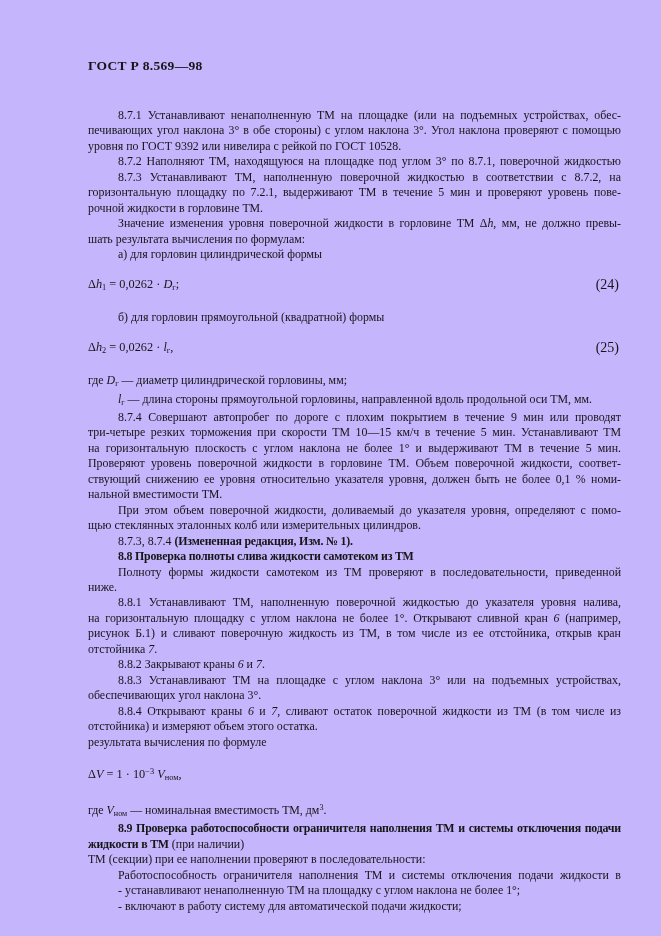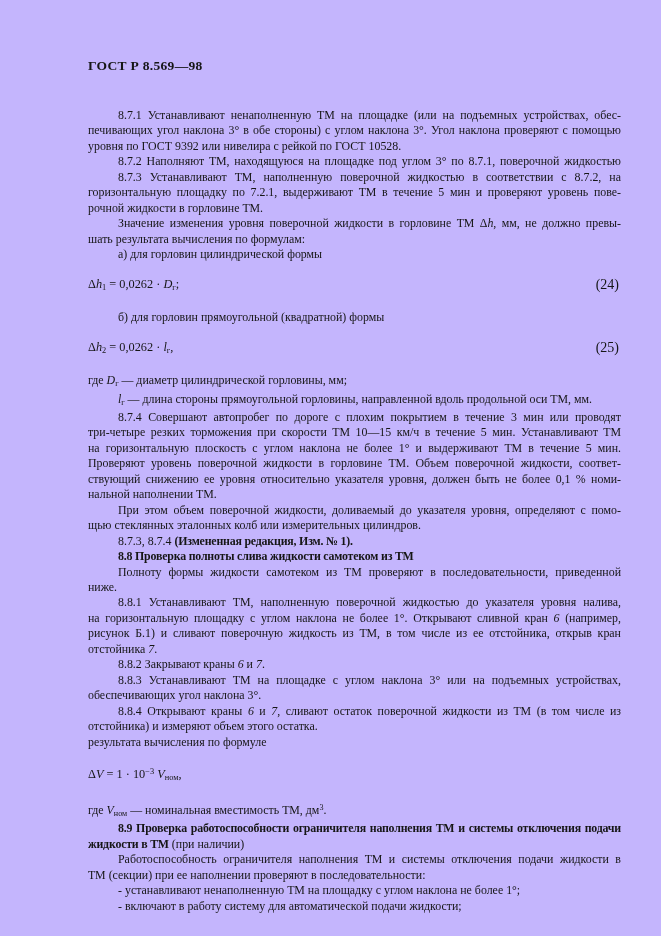--- a/index.html
+++ b/index.html
@@ -73,26 +73,26 @@
         <div class="line indent">б) для горловин прямоугольной (квадратной) формы</div>
       </div>
       <div class="formula"><span class="f-body">Δ<i>h</i><sub>2</sub> = 0,0262 · <i>l</i><sub>г</sub>,</span><span class="f-num">(25)</span></div>
       <div class="para">
         <div class="line">где <i>D</i><sub>г</sub> — диаметр цилиндрической горловины, мм;</div>
       </div>
       <div class="para">
         <div class="line indent"><i>l</i><sub>г</sub> — длина стороны прямоугольной горловины, направленной вдоль продольной оси ТМ, мм.</div>
       </div>
       <div class="para">
-        <div class="line indent just">8.7.4 Совершают автопробег по дороге с плохим покрытием в течение 3 мин или проводят</div>
+        <div class="line indent just">8.7.4 Совершают автопробег по дороге с плохим покрытием в течение 9 мин или проводят</div>
         <div class="line just">три-четыре резких торможения при скорости ТМ 10—15 км/ч в течение 5 мин. Устанавливают ТМ</div>
         <div class="line just">на горизонтальную плоскость с углом наклона не более 1° и выдерживают ТМ в течение 5 мин.</div>
         <div class="line just">Проверяют уровень поверочной жидкости в горловине ТМ. Объем поверочной жидкости, соответ-</div>
         <div class="line just">ствующий снижению ее уровня относительно указателя уровня, должен быть не более 0,1 % номи-</div>
-        <div class="line">нальной наполнении ТМ.</div>
+        <div class="line">нальной вместимости ТМ.</div>
       </div>
       <div class="para">
         <div class="line indent just">При этом объем поверочной жидкости, доливаемый до указателя уровня, определяют с помо-</div>
         <div class="line">щью стеклянных эталонных колб или измерительных цилиндров.</div>
       </div>
       <div class="para">
         <div class="line indent">8.7.3, 8.7.4 <b>(Измененная редакция, Изм. № 1).</b></div>
       </div>
       <div class="para">
         <div class="line indent"><b>8.8 Проверка полноты слива жидкости самотеком из ТМ</b></div>
@@ -123,22 +123,22 @@
       </div>
       <div class="formula"><span class="f-body">Δ<i>V</i> = 1 · 10<sup>−3</sup> <i>V</i><sub>ном</sub>,</span></div>
       <div class="para">
         <div class="line">где <i>V</i><sub>ном</sub> — номинальная вместимость ТМ, дм<sup>3</sup>.</div>
       </div>
       <div class="para">
         <div class="line indent just"><b>8.9 Проверка работоспособности ограничителя наполнения ТМ и системы отключения подачи</b></div>
         <div class="line"><b>жидкости в ТМ</b> (при наличии)</div>
       </div>
       <div class="para">
+        <div class="line">ТМ (секции) при ее наполнении проверяют в последовательности:</div>
         <div class="line indent just">Работоспособность ограничителя наполнения ТМ и системы отключения подачи жидкости в</div>
-        <div class="line">ТМ (секции) при ее наполнении проверяют в последовательности:</div>
       </div>
       <div class="para">
         <div class="line indent">- устанавливают ненаполненную ТМ на площадку с углом наклона не более 1°;</div>
       </div>
       <div class="para">
         <div class="line indent">- включают в работу систему для автоматической подачи жидкости;</div>
       </div>
     </div>
 
   <div class="doc-footer">12</div>

